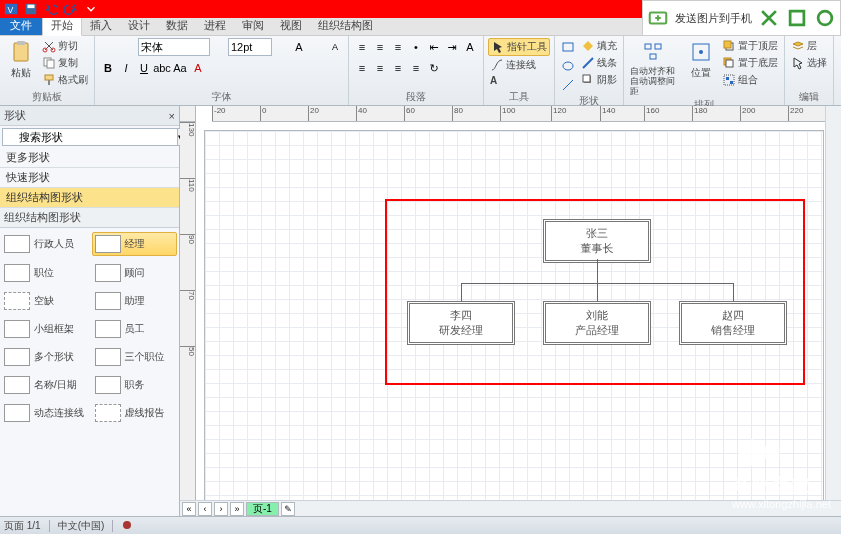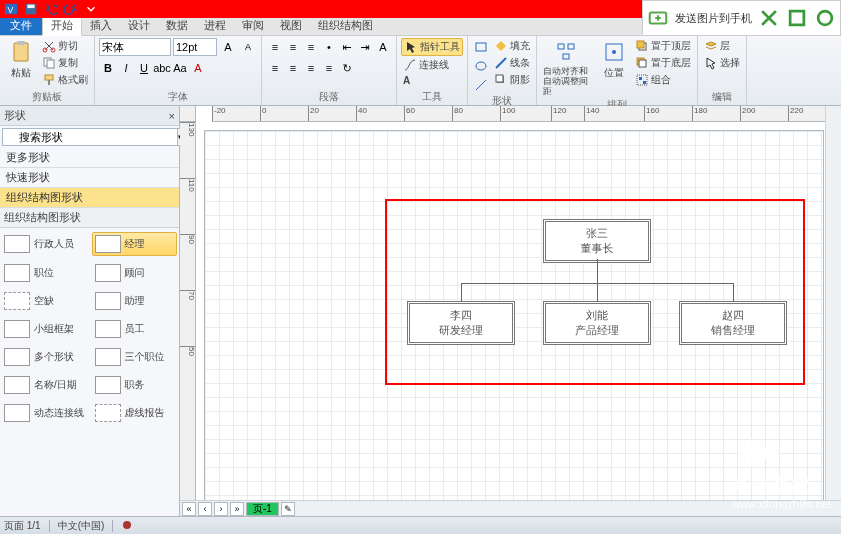--- a/index.html
+++ b/index.html
@@ -25,21 +25,21 @@
 .ribbon { height: 70px; background: linear-gradient(#f5f7fa, #e6ebf0); border-bottom: 1px solid #b0b8c0; display: flex; }
 .rgroup { border-right: 1px solid #c8d0d8; padding: 2px 4px 0 4px; display: flex; flex-direction: column; justify-content: space-between; }
 .rgroup-label { font-size: 10px; color: #666; text-align: center; padding-bottom: 1px; }
 .rgroup-body { flex: 1; display: flex; align-items: flex-start; gap: 2px; }
 .rbtn-lg { display: flex; flex-direction: column; align-items: center; padding: 2px; cursor: pointer; min-width: 34px; }
 .rbtn-lg svg { width: 24px; height: 24px; }
 .rbtn-lg span { font-size: 10px; color: #444; margin-top: 2px; }
 .rbtn-sm { display: flex; align-items: center; gap: 2px; font-size: 10px; color: #444; cursor: pointer; padding: 1px 2px; white-space: nowrap; }
 .rbtn-sm svg { width: 14px; height: 14px; }
 .rcol { display: flex; flex-direction: column; gap: 1px; }
-.font-row { display: flex; align-items: center; gap: 2px; }
+.font-row { display: flex; align-items: center; gap: 18px; margin-left: 39px; }
 .font-combo { border: 1px solid #abb8c8; background: #fff; font-size: 11px; padding: 1px 2px; height: 18px; }
 .font-combo.name { width: 72px; }
 .font-combo.size { width: 44px; }
 .icon-row { display: flex; gap: 0; }
 .icon-btn { width: 18px; height: 18px; display: flex; align-items: center; justify-content: center; cursor: pointer; font-size: 11px; }
 .icon-btn.bold { font-weight: bold; }
 .icon-btn.italic { font-style: italic; }
 .icon-btn.underline { text-decoration: underline; }
 
 
@@ -78,21 +78,21 @@
 .org-box { position: absolute; background: #fff; border: 3px double #777; text-align: center; font-size: 11px; color: #555; padding: 4px 0; }
 .org-line { position: absolute; background: #666; }
 
 
 .statusbar { height: 18px; background: linear-gradient(#e6ebf0,#d6dde4); border-top: 1px solid #b0b8c0; display: flex; align-items: center; font-size: 10px; color: #444; padding: 0 4px; gap: 8px; }
 .statusbar .sep { border-left: 1px solid #aab; height: 12px; }
 .watermark { position: absolute; right: 10px; bottom: 24px; color: #fff; opacity: .85; pointer-events: none; }
 .watermark .logo { width: 54px; height: 44px; }
 .scrollbar-v-fake { width: 16px; background: #eef1f4; border-left: 1px solid #ccd3da; }
 .scrollbar-h-fake { height: 16px; background: #eef1f4; border-top: 1px solid #ccd3da; display:flex; align-items:center; gap:2px; padding-left:2px;}
-.page-tab { background:#22c55e; border:1px solid #b0b8c0; padding:0 6px; font-size:10px; height:14px; display:flex; align-items:center;}
+.page-tab { background:#86efac; border:1px solid #b0b8c0; padding:0 6px; font-size:10px; height:14px; display:flex; align-items:center;}
 .nav-btn { width:14px; height:14px; border:1px solid #b0b8c0; background:#fff; font-size:9px; line-height:12px; text-align:center; cursor:pointer;}
 </style>
 </head>
 <body>
 
 <div class="titlebar">
   <div class="titlebar-left">
     <div class="qat-btn">
         <svg viewBox="0 0 16 16">
           <rect x="1" y="2" width="14" height="12" fill="#2a6ac0"></rect>
@@ -465,21 +465,21 @@
       <div style="width:16px;height:16px;background:#f0f0f0;border-right:1px solid #b0b8c0;border-bottom:1px solid #b0b8c0;"></div>
       <div class="ruler-h" id="rulerh" style="flex:1;">
           <div class="tick" style="left: 0px;">-20</div>
           <div class="tick" style="left: 48px;">0</div>
           <div class="tick" style="left: 96px;">20</div>
           <div class="tick" style="left: 144px;">40</div>
           <div class="tick" style="left: 192px;">60</div>
           <div class="tick" style="left: 240px;">80</div>
           <div class="tick" style="left: 288px;">100</div>
           <div class="tick" style="left: 339px;">120</div>
-          <div class="tick" style="left: 372px;">140</div>
+          <div class="tick" style="left: 388px;">140</div>
           <div class="tick" style="left: 432px;">160</div>
           <div class="tick" style="left: 480px;">180</div>
           <div class="tick" style="left: 528px;">200</div>
           <div class="tick" style="left: 576px;">220</div>
         </div>
       <div class="scrollbar-v-fake" style="height:16px;"></div>
     </div>
     <div class="canvas-row">
       <div class="ruler-v" id="rulerv">
           <div class="tick" style="top: 0px;">130</div>

